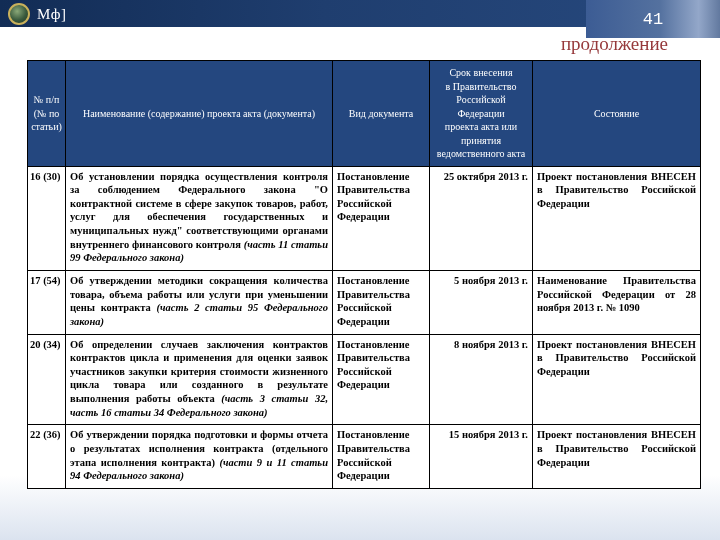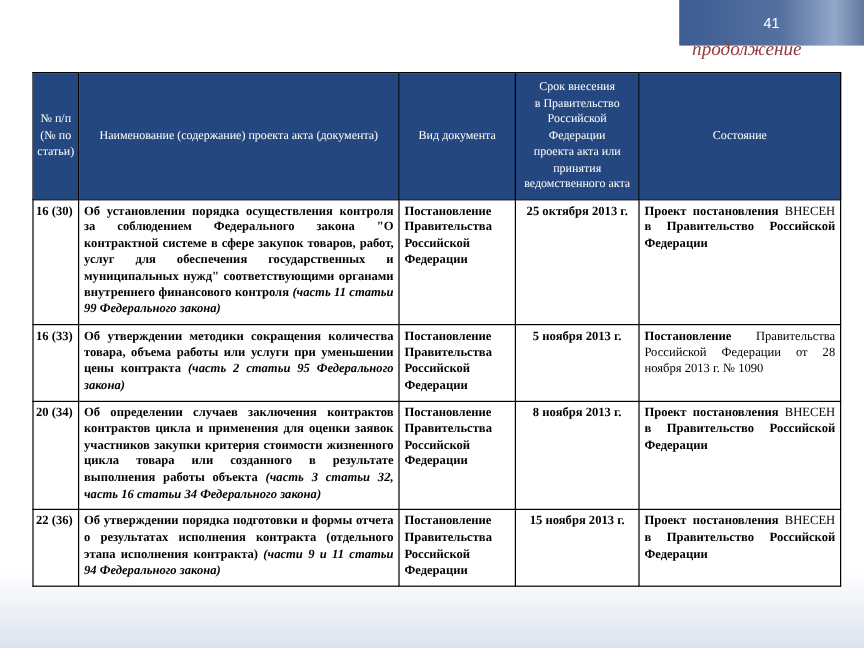--- a/index.html
+++ b/index.html
@@ -24,33 +24,32 @@
     display: flex; align-items: center; gap: 7px; height: 26px;
   }
   .emblem {
     width: 22px; height: 22px; border-radius: 50%;
     background: radial-gradient(circle at 40% 35%, #8aa878, #3a5a3d 55%, #1e3424 100%);
     border: 2px solid #c9b15c;
   }
   .logo-text { color: #ffffff; font-size: 15px; letter-spacing: 0.5px; }
   .page-block {
     position: absolute; top: 0; right: 0;
-    width: 154px; height: 38px;
+    width: 134px; height: 38px;
     background: linear-gradient(90deg, #3c5c94 0%, #54719f 55%, #93a7c9 84%, #62799f 100%);
     color: #ffffff;
-    font-family: Liberation Sans, sans-serif;
-    font-size: 12px;
+    font-family: Liberation Mono, monospace;
+    font-size: 17px;
     display: flex; align-items: center; justify-content: center;
   }
 
   .continuation {
     position: absolute; top: 33px; right: 52px;
     color: #96393b;
-    font-style: italic;
-    font-size: 16px;
+    font-size: 19px;
   }
 
   
   table.acts {
     position: absolute; top: 60px; left: 27px;
     width: 673px;
     border-collapse: collapse;
     table-layout: fixed;
   }
   .acts th, .acts td { border: 1px solid #000000; }
@@ -72,29 +71,35 @@
     font-size: 10.5px;
     font-weight: bold;
     line-height: 1.3;
     background: #ffffff;
     overflow: hidden;
   }
   td.num   { text-align: left; padding-left: 2px; padding-right: 2px; }
   td.title-cell  { text-align: justify; }
   .note    { font-style: italic; }
   td.doc   { text-align: left; }
-  td.date  { text-align: center; }
+  td.date  { text-align: right; }
   td.status { text-align: justify; }
-  .b { font-weight: normal; }
+  .b { font-weight: bold; }
 </style>
 </head>
 <body>
 
 <div class="slide">
 
+  <div class="topbar">
+    <div class="logo-area">
+      <div class="emblem"></div>
+      <span class="logo-text">Мф]</span>
+    </div>
+  </div>
   <div class="page-block">
     <span>41</span>
   </div>
 
   <div class="continuation">продолжение</div>
 
   <table class="acts">
     <colgroup>
       <col style="width:38px">
       <col style="width:267px">
@@ -126,29 +131,29 @@
         </td>
         <td class="doc">Постановление Правительства Российской Федерации</td>
         <td class="date">25 октября 2013 г.</td>
         <td class="status">
           <span>Проект постановления</span>
           <span class="b">ВНЕСЕН</span>
           <span>в Правительство Российской Федерации</span>
         </td>
       </tr>
       <tr>
-        <td class="num">16 (33)</td>
+        <td class="num">17 (54)</td>
         <td class="title-cell">
           <span>Об утверждении методики сокращения количества товара, объема работы или услуги при уменьшении цены контракта</span>
           <span class="note">(часть 2 статьи 95 Федерального закона)</span>
         </td>
         <td class="doc">Постановление Правительства Российской Федерации</td>
         <td class="date">5 ноября 2013 г.</td>
         <td class="status">
-          <span>Постановление</span>
+          <span>Наименование</span>
           <span class="b">Правительства Российской Федерации от 28 ноября 2013 г. № 1090</span>
           <span></span>
         </td>
       </tr>
       <tr>
         <td class="num">20 (34)</td>
         <td class="title-cell">
           <span>Об определении случаев заключения контрактов контрактов цикла и применения для оценки заявок участников закупки критерия стоимости жизненного цикла товара или созданного в результате выполнения работы объекта</span>
           <span class="note">(часть 3 статьи 32, часть 16 статьи 34 Федерального закона)</span>
         </td>

